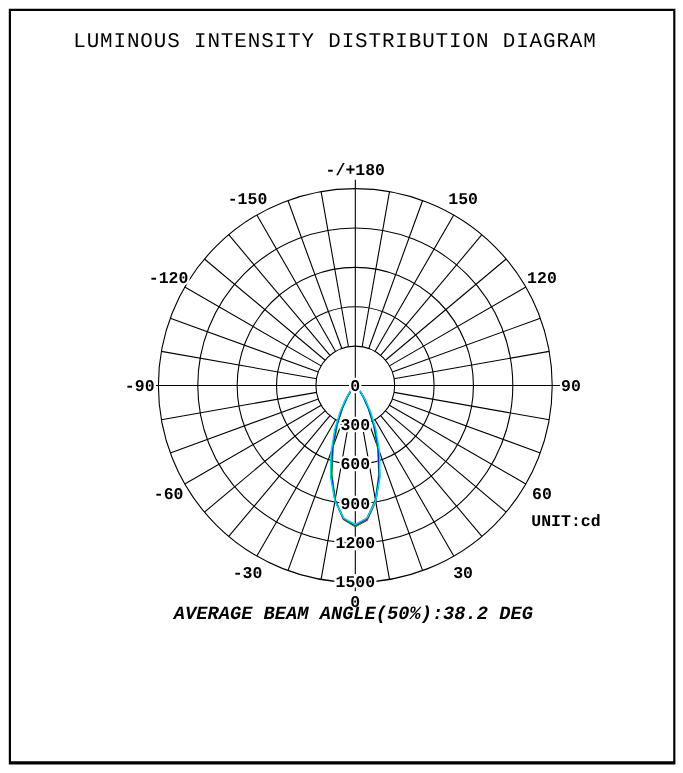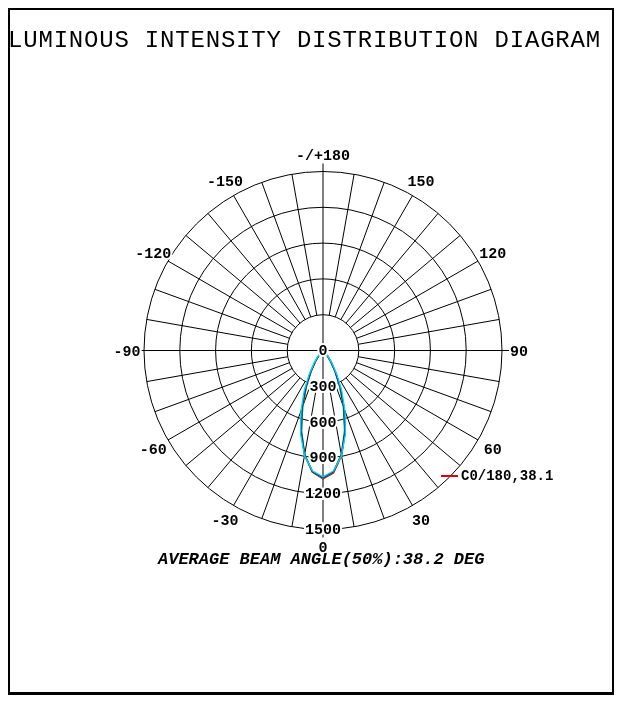--- a/index.html
+++ b/index.html
@@ -15,21 +15,21 @@
     position:absolute;
     left:8px;top:8px;width:606px;height:687px;
     border:2px solid #000;
     border-bottom-width:3px;
     box-sizing:border-box;
   }
   .title{
     position:absolute;
     left:0;right:12px;top:27px;
     text-align:center;
-    font-size:24px;
+    font-size:19px;
     letter-spacing:0.8px;
     white-space:pre;
   }
   svg.chart{position:absolute;left:0;top:0;}
   svg text{
     font-family:"Liberation Mono", monospace;
     font-weight:bold;
     fill:#000;
     stroke:#ffffff;stroke-width:4px;paint-order:stroke;
   }
@@ -134,19 +134,17 @@
         <text x="323.0" y="159.5">-/+180</text>
         <text x="225.0" y="525.2">-30</text>
         <text x="153.3" y="453.5">-60</text>
         <text x="127.0" y="355.5">-90</text>
         <text x="153.3" y="257.5">-120</text>
         <text x="225.0" y="185.8">-150</text>
       </g>
     </svg>
 
   <div class="legend">
-    <div class="legend-item">
-      <span class="legend-swatch" style="background: rgb(230, 0, 0);"></span><span>C0/180,38.1</span>
-    </div>
+    <div class="legend-unit">UNIT:cd</div>
   </div>
 
   <div class="footer">AVERAGE BEAM ANGLE(50%):38.2 DEG</div>
 </div>
 
 </body></html>

